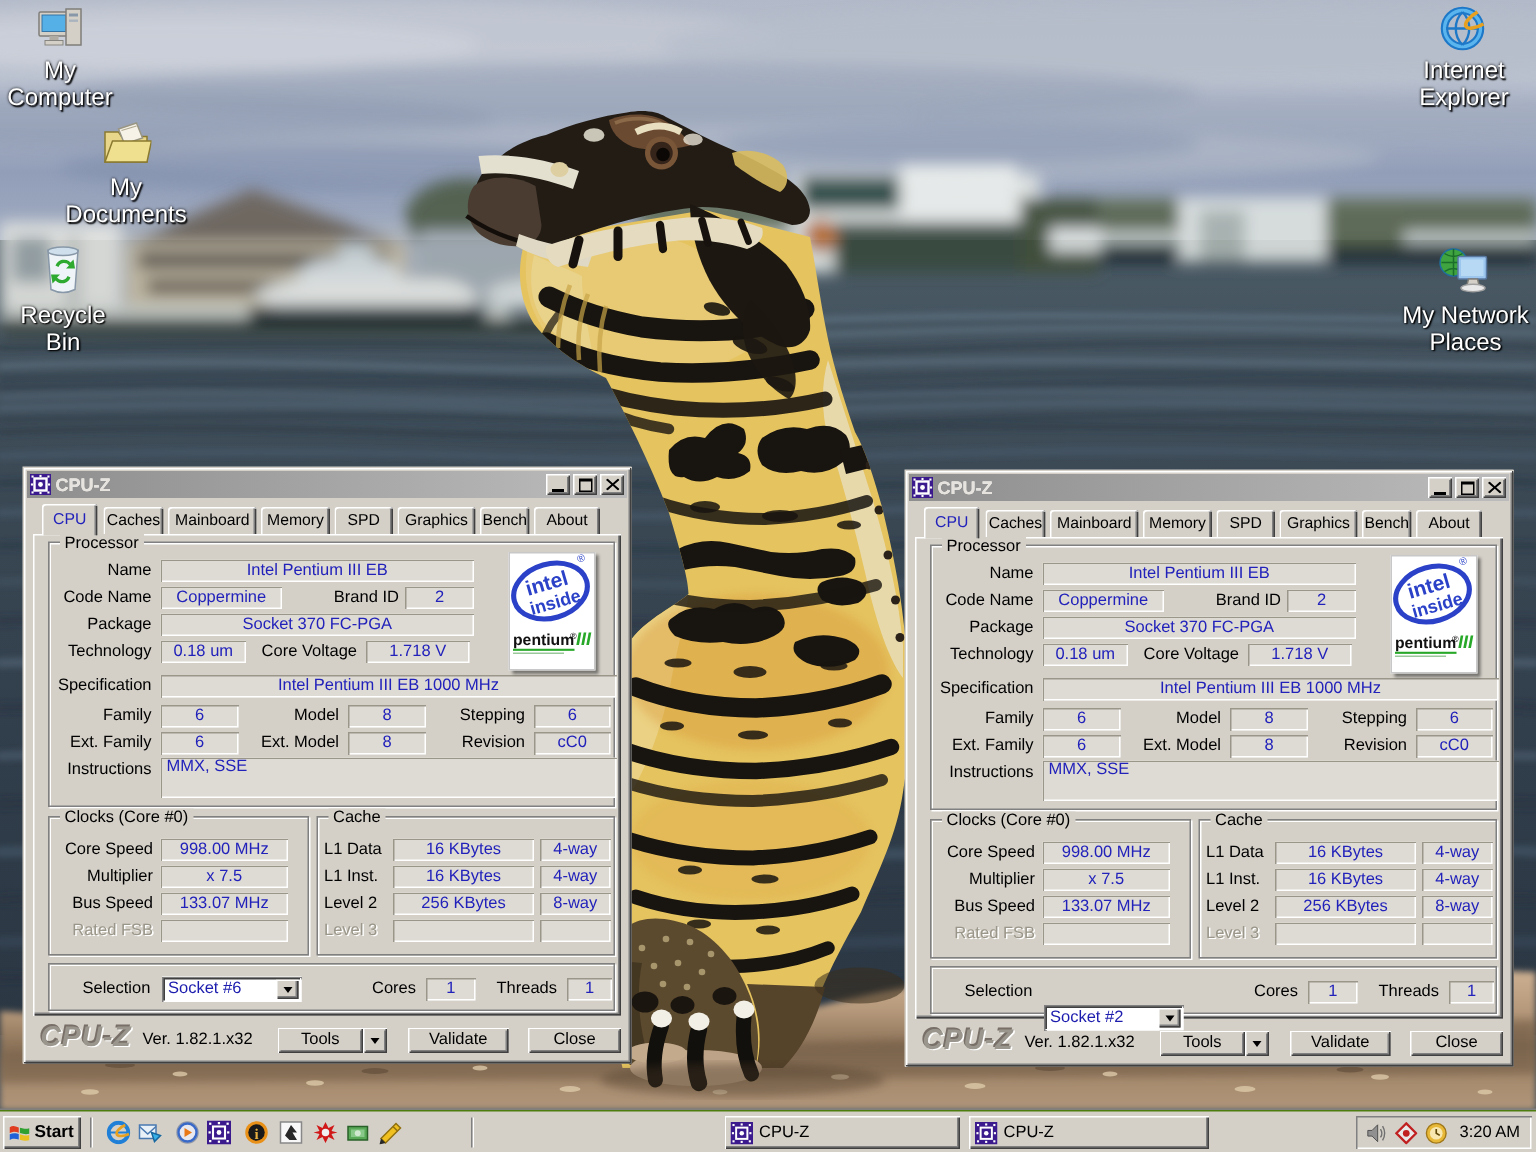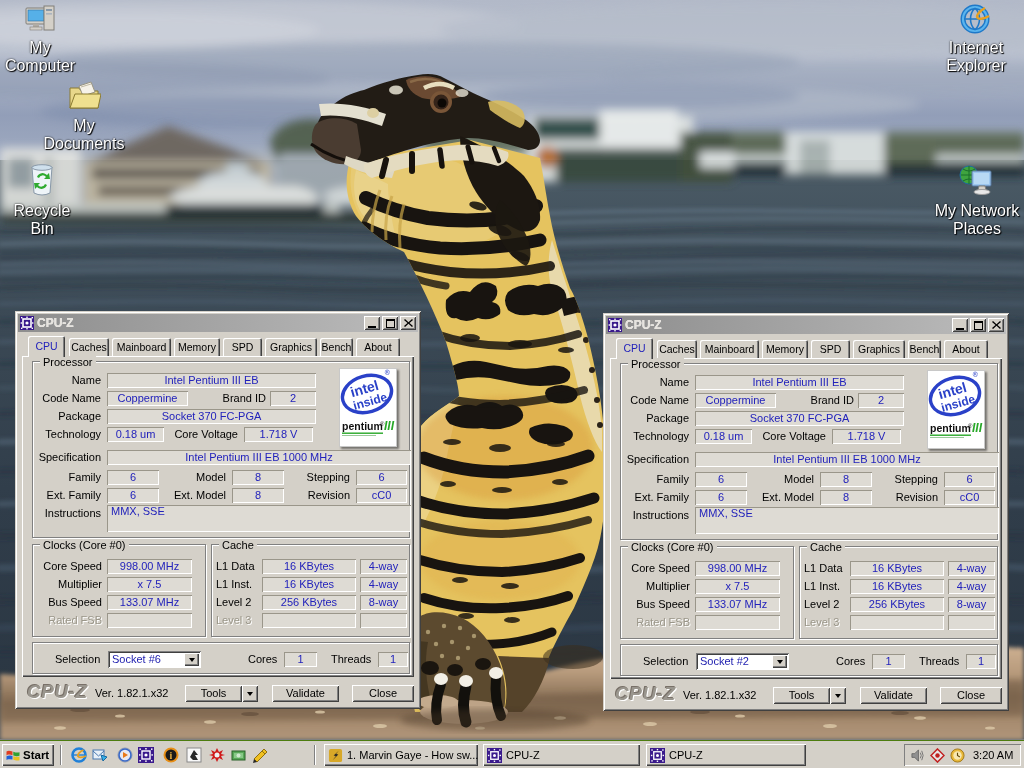--- a/index.html
+++ b/index.html
@@ -700,21 +700,21 @@
   <div class="fld" style="left:240px;top:221px;width:94px;">16 KBytes</div>
   <div class="fld" style="left:338px;top:221px;width:47px;">4-way</div>
   <span class="lbl" style="left:194px;width:42px;top:240px;text-align:left;">Level 2</span>
   <div class="fld" style="left:240px;top:239px;width:94px;">256 KBytes</div>
   <div class="fld" style="left:338px;top:239px;width:47px;">8-way</div>
   <span class="lbl dis" style="left:194px;width:42px;top:258px;text-align:left;">Level 3</span>
   <div class="fld" style="left:240px;top:257px;width:94px;">&nbsp;</div>
   <div class="fld" style="left:338px;top:257px;width:47px;">&nbsp;</div>
   <div class="gbox" style="left:10px;top:286px;width:378px;height:32px;"></div>
   <span class="lbl" style="left:33px;width:50px;top:297px;text-align:left;">Selection</span>
-  <div class="combo" style="left:86px;top:295px;width:93px;">
+  <div class="combo" style="left:86px;top:312px;width:93px;">
         <span style="color:#1c1cae;">Socket #2</span>
         <span class="cbtn">
           <span class="darr"></span>
         </span>
       </div>
   <span class="lbl" style="left:226px;width:34px;top:297px;text-align:left;">Cores</span>
   <div class="fld" style="left:262px;top:296px;width:33px;">1</div>
   <span class="lbl" style="left:309px;width:42px;top:297px;text-align:left;">Threads</span>
   <div class="fld" style="left:356px;top:296px;width:30px;">1</div>
  </div>
@@ -788,27 +788,20 @@
       <rect x="1" y="4" width="13" height="9" fill="#58a858" stroke="#286028"></rect>
       <rect x="3" y="6" width="9" height="5" fill="#88c888"></rect>
       <circle cx="7.5" cy="8.5" r="2" fill="#cfe8cf"></circle>
     </svg>
  <svg class="qicon" style="left:252px;" viewBox="0 0 16 16">
       <path d="M2 12 L12 2 L15 5 L5 15 Z" fill="#f0c020" stroke="#907010"></path>
       <path d="M2 12 L5 15 L1 16 Z" fill="#282828"></path>
       <path d="M10 4 L13 7" stroke="#907010"></path>
     </svg>
  <div class="tsep" style="left:314px;"></div>
- <div class="taskbtn" style="left:324px;width:154px;">
-  <svg class="ti" width="15" height="15" viewBox="0 0 16 16">
-        <rect x="1" y="1" width="14" height="14" rx="2" fill="#d8a828"></rect>
-        <path d="M5 13 L11 7 L8.6 6.4 L11.5 3 L6 8 L8.4 8.6 Z" fill="#282828"></path>
-      </svg>
-  1. Marvin Gaye - How sw...
- </div>
  <div class="taskbtn" style="left:483px;width:157px;">
   <svg class="ti" width="15" height="15" viewBox="0 0 16 16">
         <rect width="16" height="16" fill="#3a1a8c"></rect>
         <rect x="4" y="4" width="8" height="8" fill="none" stroke="#fff" stroke-width="1.4"></rect>
         <circle cx="8" cy="8" r="1.6" fill="#fff"></circle>
         <g fill="#fff">
           <rect x="1.4" y="1.4" width="1.5" height="1.5"></rect>
           <rect x="7.2" y="1" width="1.5" height="1.5"></rect>
           <rect x="13" y="1.4" width="1.5" height="1.5"></rect>
           <rect x="1" y="7.2" width="1.5" height="1.5"></rect>

